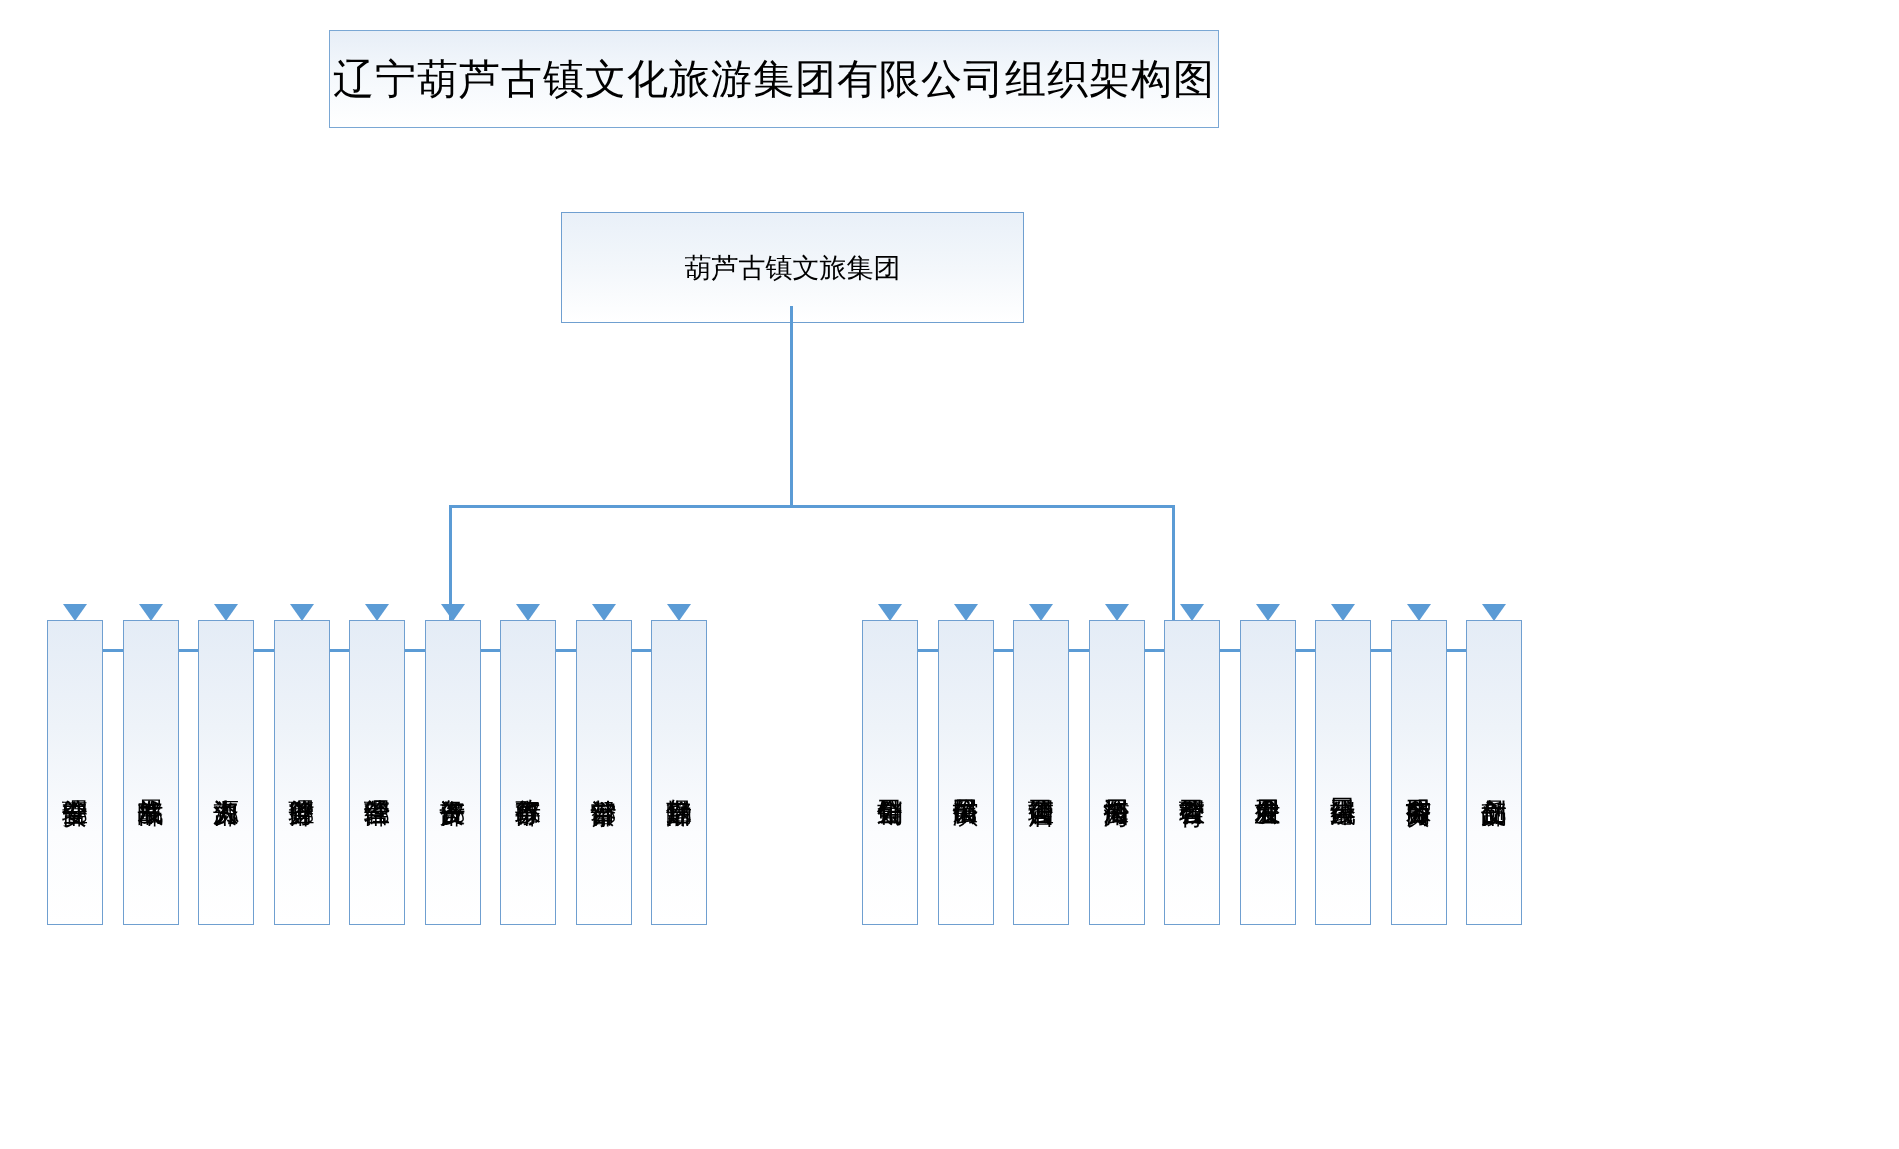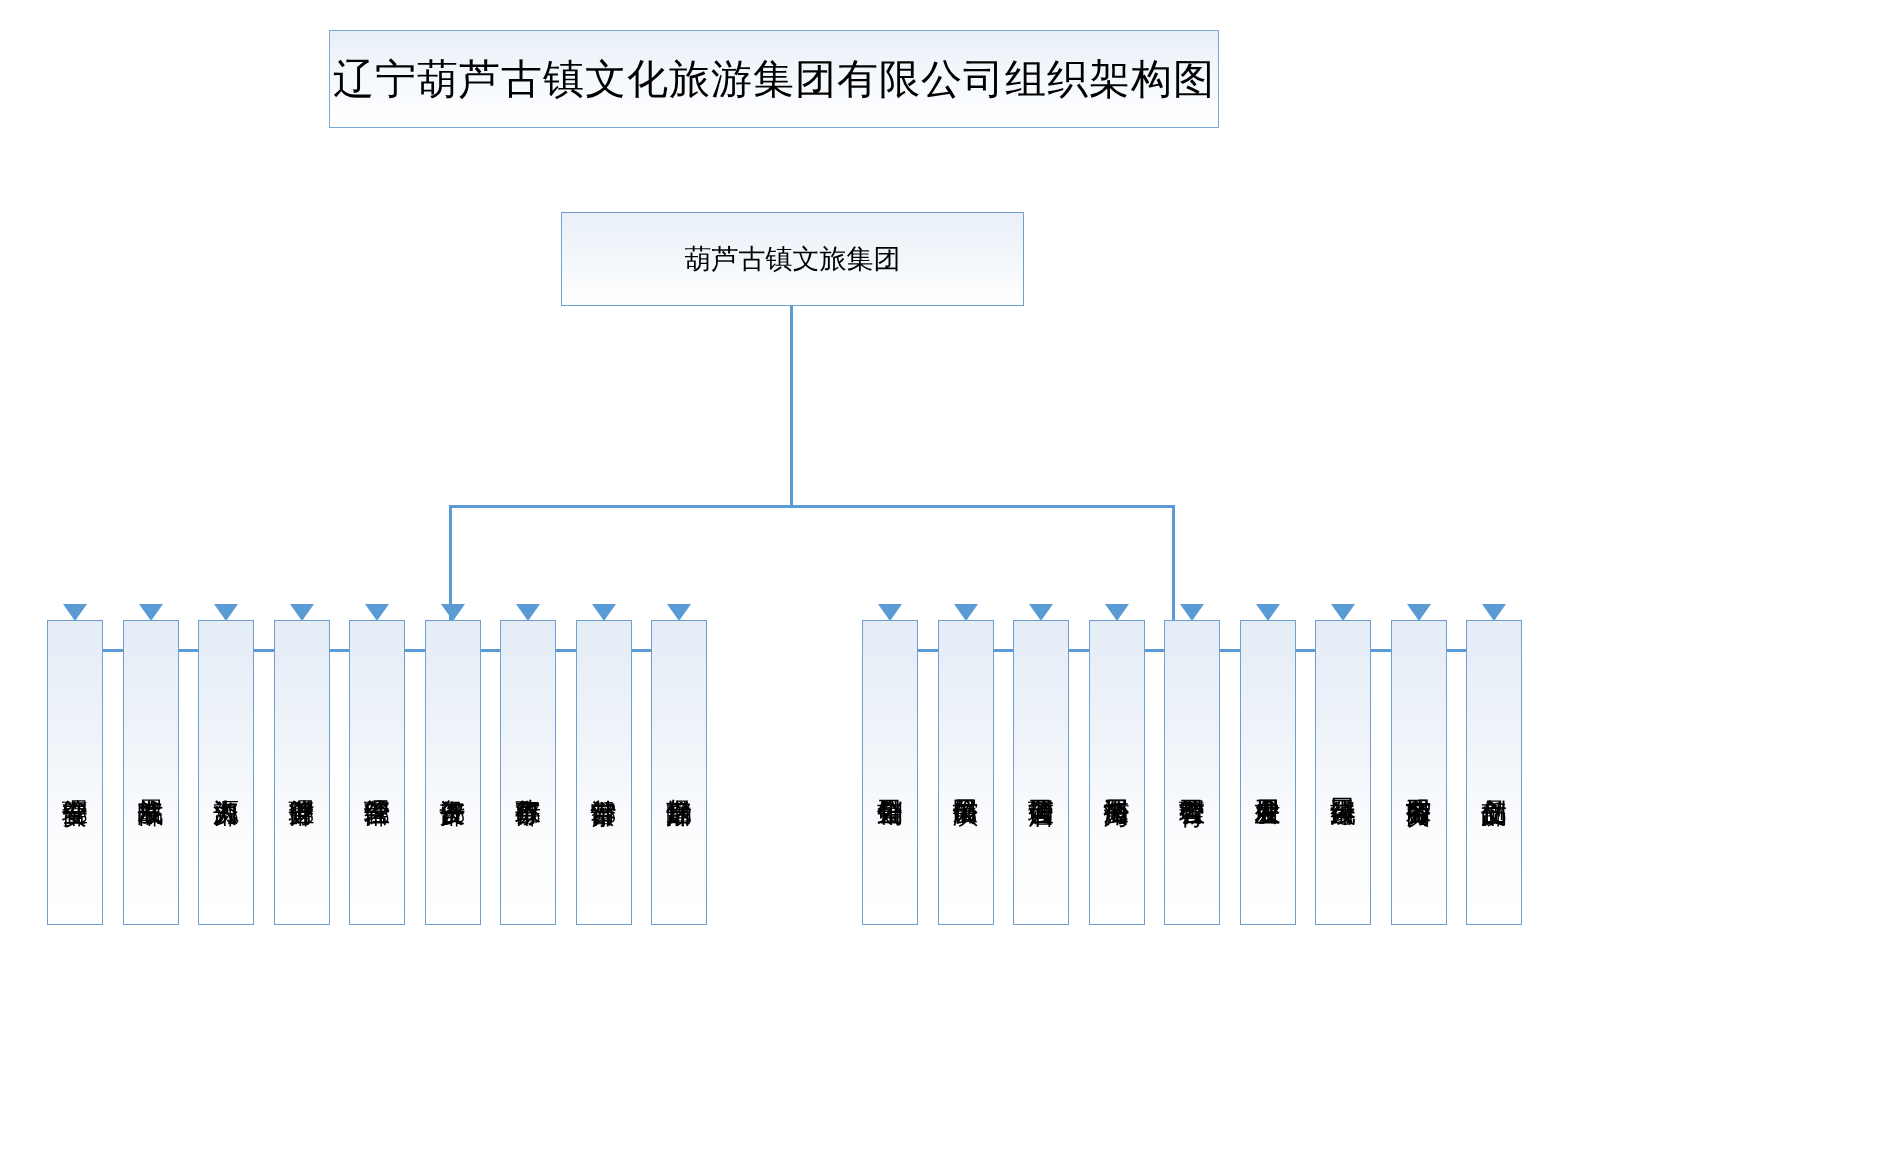--- a/index.html
+++ b/index.html
@@ -18,21 +18,21 @@
     background:linear-gradient(180deg,#e7eef7 0%,#f4f8fc 45%,#ffffff 100%);
     display:flex;align-items:center;justify-content:center;
   }
   .title-text{
     font-size:41px;color:#000000;letter-spacing:1px;white-space:nowrap;
     font-family:"Liberation Sans","DejaVu Sans",sans-serif;
   }
 
   
   .root-box{
-    position:absolute;left:557px;top:212px;width:463px;height:94px;
+    position:absolute;left:557px;top:212px;width:463px;height:111px;
     box-sizing:border-box;
     border:1.5px solid #6f9fd0;
     background:linear-gradient(180deg,#e9f0f8 0%,#f3f7fb 50%,#ffffff 100%);
     display:flex;align-items:center;justify-content:center;
   }
   .root-text{font-size:27px;color:#000;white-space:nowrap;}
 
   
   .vline{position:absolute;width:3px;background:#5b9bd5;}
   .hline{position:absolute;height:3px;background:#5b9bd5;}

